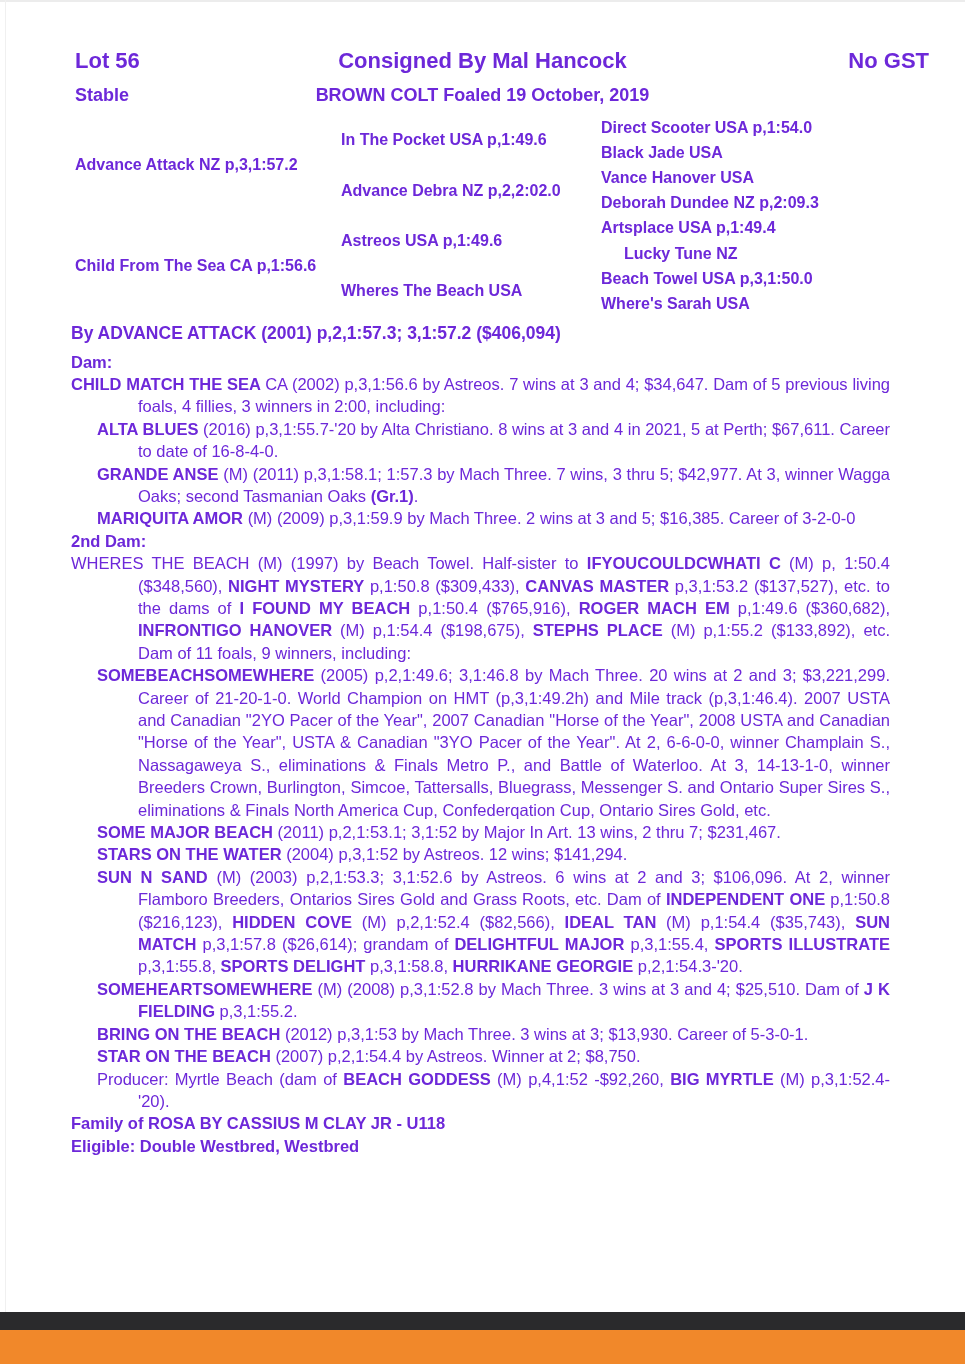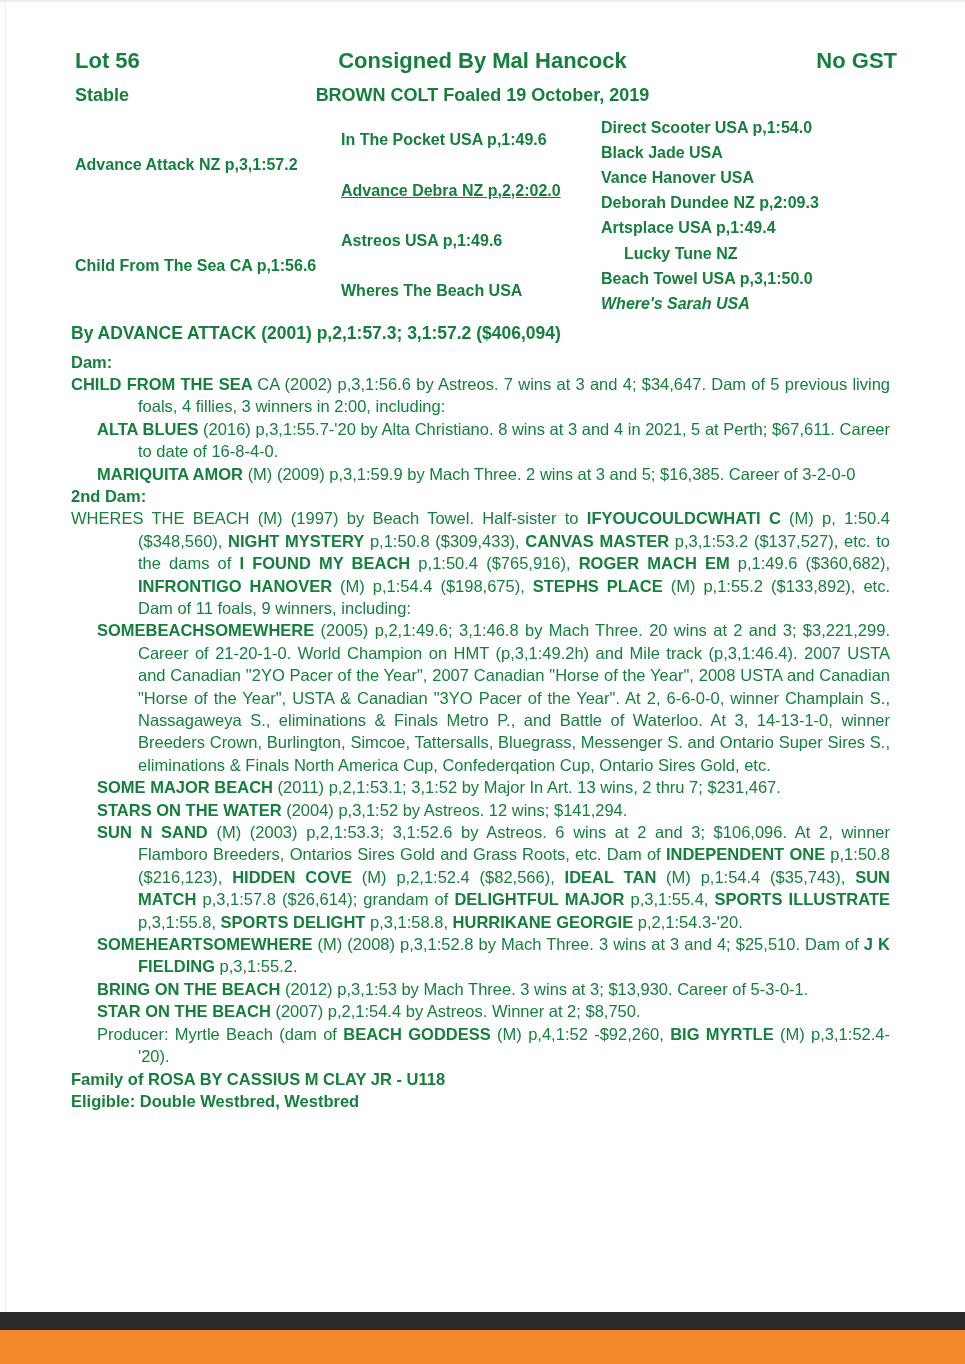--- a/index.html
+++ b/index.html
@@ -1,40 +1,40 @@
 <!DOCTYPE html>
 <html><head>
 <meta charset="utf-8">
 <style>
   html,body{margin:0;padding:0;background:#fff;}
   .page{position:relative;width:965px;height:1364px;background:#ffffff;overflow:hidden;
-        font-family:"Liberation Sans",sans-serif;color:#15803d;}
+        font-family:"Liberation Sans",sans-serif;color:#6d28d9;}
   .edge-top{position:absolute;top:0;left:0;right:0;height:2px;background:#ececec;}
   .edge-left{position:absolute;top:0;left:5px;width:1px;height:1312px;background:#f0f0f0;}
 
   
   header{padding-top:48px;}
   .hrow{display:grid;grid-template-columns:260px 1fr 260px;align-items:baseline;}
   .hrow1{font-size:22px;font-weight:bold;}
   .hrow2{font-size:18px;font-weight:bold;margin-top:11px;}
   .hl{padding-left:75px;text-align:left;}
   .hc{text-align:center;}
-  .hr{padding-right:68px;text-align:right;}
+  .hr{padding-right:36px;text-align:right;}
 
   
   .pedigree{display:grid;grid-template-columns:266px 260px 1fr;grid-auto-rows:25.2px;
             margin:9px 75px 0 75px;font-weight:bold;font-size:16px;}
   .cell{display:flex;align-items:center;white-space:nowrap;}
   .sire{grid-column:1;grid-row:1/5;}
   .damc{grid-column:1;grid-row:5/9;}
   .g2{grid-column:2;}
-  .r12{grid-row:1/3;} .r34{grid-row:3/5;text-decoration:underline;} .r56{grid-row:5/7;} .r78{grid-row:7/9;}
+  .r12{grid-row:1/3;} .r34{grid-row:3/5;} .r56{grid-row:5/7;} .r78{grid-row:7/9;}
   .g3{grid-column:3;}
   .r1{grid-row:1;} .r2{grid-row:2;} .r3{grid-row:3;} .r4{grid-row:4;}
-  .r5{grid-row:5;} .r6{grid-row:6;margin-left:23px;} .r7{grid-row:7;} .r8{grid-row:8;font-style:italic;}
+  .r5{grid-row:5;} .r6{grid-row:6;margin-left:23px;} .r7{grid-row:7;} .r8{grid-row:8;}
 
   
   .sireline{margin:6px 75px 0 71px;font-size:17.5px;font-weight:bold;}
 
   
   .bodytext{margin:7px 75px 0 71px;font-size:16.5px;line-height:22.4px;}
   .h{font-weight:bold;margin-top:0;}
   .f{font-weight:bold;}
   .p0{text-align:justify;padding-left:67px;text-indent:-67px;}
   .p1{text-align:justify;padding-left:67px;text-indent:-41px;}
@@ -79,22 +79,23 @@
     <div class="cell g3 r5">Artsplace USA p,1:49.4</div>
     <div class="cell g3 r6">Lucky Tune NZ</div>
     <div class="cell g3 r7">Beach Towel USA p,3,1:50.0</div>
     <div class="cell g3 r8">Where's Sarah USA</div>
   </section>
 
   <div class="sireline">By ADVANCE ATTACK (2001) p,2,1:57.3; 3,1:57.2 ($406,094)</div>
 
   <div class="bodytext">
       <div class="h">Dam:</div>
-      <div class="p0"><span class="b">CHILD FROM THE SEA </span><span>CA (2002) p,3,1:56.6 by Astreos. 7 wins at 3 and 4; $34,647. Dam of 5 previous living foals, 4 fillies, 3 winners in 2:00, including:</span></div>
+      <div class="p0"><span class="b">CHILD MATCH THE SEA </span><span>CA (2002) p,3,1:56.6 by Astreos. 7 wins at 3 and 4; $34,647. Dam of 5 previous living foals, 4 fillies, 3 winners in 2:00, including:</span></div>
       <div class="p1"><span class="b">ALTA BLUES </span><span>(2016) p,3,1:55.7-'20 by Alta Christiano. 8 wins at 3 and 4 in 2021, 5 at Perth; $67,611. Career to date of 16-8-4-0.</span></div>
+      <div class="p1"><span class="b">GRANDE ANSE </span><span>(M) (2011) p,3,1:58.1; 1:57.3 by Mach Three. 7 wins, 3 thru 5; $42,977. At 3, winner Wagga Oaks; second Tasmanian Oaks </span><span class="b">(Gr.1)</span><span>.</span></div>
       <div class="p1"><span class="b">MARIQUITA AMOR </span><span>(M) (2009) p,3,1:59.9 by Mach Three. 2 wins at 3 and 5; $16,385. Career of 3-2-0-0</span></div>
       <div class="h">2nd Dam:</div>
       <div class="p0"><span>WHERES THE BEACH (M) (1997) by Beach Towel. Half-sister to </span><span class="b">IFYOUCOULDCWHATI C</span><span> (M) p, 1:50.4 ($348,560), </span><span class="b">NIGHT MYSTERY</span><span> p,1:50.8 ($309,433), </span><span class="b">CANVAS MASTER</span><span> p,3,1:53.2 ($137,527), etc. to the dams of </span><span class="b">I FOUND MY BEACH</span><span> p,1:50.4 ($765,916), </span><span class="b">ROGER MACH EM</span><span> p,1:49.6 ($360,682), </span><span class="b">INFRONTIGO HANOVER</span><span> (M) p,1:54.4 ($198,675), </span><span class="b">STEPHS PLACE</span><span> (M) p,1:55.2 ($133,892), etc. Dam of 11 foals, 9 winners, including:</span></div>
       <div class="p1"><span class="b">SOMEBEACHSOMEWHERE </span><span>(2005) p,2,1:49.6; 3,1:46.8 by Mach Three. 20 wins at 2 and 3; $3,221,299. Career of 21-20-1-0. World Champion on HMT (p,3,1:49.2h) and Mile track (p,3,1:46.4). 2007 USTA and Canadian "2YO Pacer of the Year", 2007 Canadian "Horse of the Year", 2008 USTA and Canadian "Horse of the Year", USTA &amp; Canadian "3YO Pacer of the Year". At 2, 6-6-0-0, winner Champlain S., Nassagaweya S., eliminations &amp; Finals Metro P., and Battle of Waterloo. At 3, 14-13-1-0, winner Breeders Crown, Burlington, Simcoe, Tattersalls, Bluegrass, Messenger S. and Ontario Super Sires S., eliminations &amp; Finals North America Cup, Confederqation Cup, Ontario Sires Gold, etc.</span></div>
       <div class="p1"><span class="b">SOME MAJOR BEACH </span><span>(2011) p,2,1:53.1; 3,1:52 by Major In Art. 13 wins, 2 thru 7; $231,467.</span></div>
       <div class="p1"><span class="b">STARS ON THE WATER </span><span>(2004) p,3,1:52 by Astreos. 12 wins; $141,294.</span></div>
       <div class="p1"><span class="b">SUN N SAND </span><span>(M) (2003) p,2,1:53.3; 3,1:52.6 by Astreos. 6 wins at 2 and 3; $106,096. At 2, winner Flamboro Breeders, Ontarios Sires Gold and Grass Roots, etc. Dam of </span><span class="b">INDEPENDENT ONE</span><span> p,1:50.8 ($216,123), </span><span class="b">HIDDEN COVE</span><span> (M) p,2,1:52.4 ($82,566), </span><span class="b">IDEAL TAN</span><span> (M) p,1:54.4 ($35,743), </span><span class="b">SUN MATCH</span><span> p,3,1:57.8 ($26,614); grandam of </span><span class="b">DELIGHTFUL MAJOR</span><span> p,3,1:55.4, </span><span class="b">SPORTS ILLUSTRATE</span><span> p,3,1:55.8, </span><span class="b">SPORTS DELIGHT</span><span> p,3,1:58.8, </span><span class="b">HURRIKANE GEORGIE</span><span> p,2,1:54.3-'20.</span></div>
       <div class="p1"><span class="b">SOMEHEARTSOMEWHERE </span><span>(M) (2008) p,3,1:52.8 by Mach Three. 3 wins at 3 and 4; $25,510. Dam of </span><span class="b">J K FIELDING</span><span> p,3,1:55.2.</span></div>
       <div class="p1"><span class="b">BRING ON THE BEACH </span><span>(2012) p,3,1:53 by Mach Three. 3 wins at 3; $13,930. Career of 5-3-0-1.</span></div>
       <div class="p1"><span class="b">STAR ON THE BEACH </span><span>(2007) p,2,1:54.4 by Astreos. Winner at 2; $8,750.</span></div>

